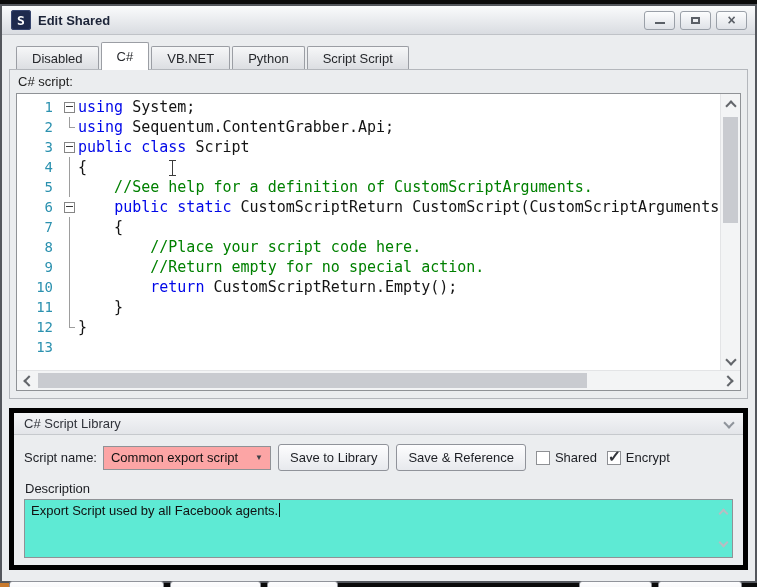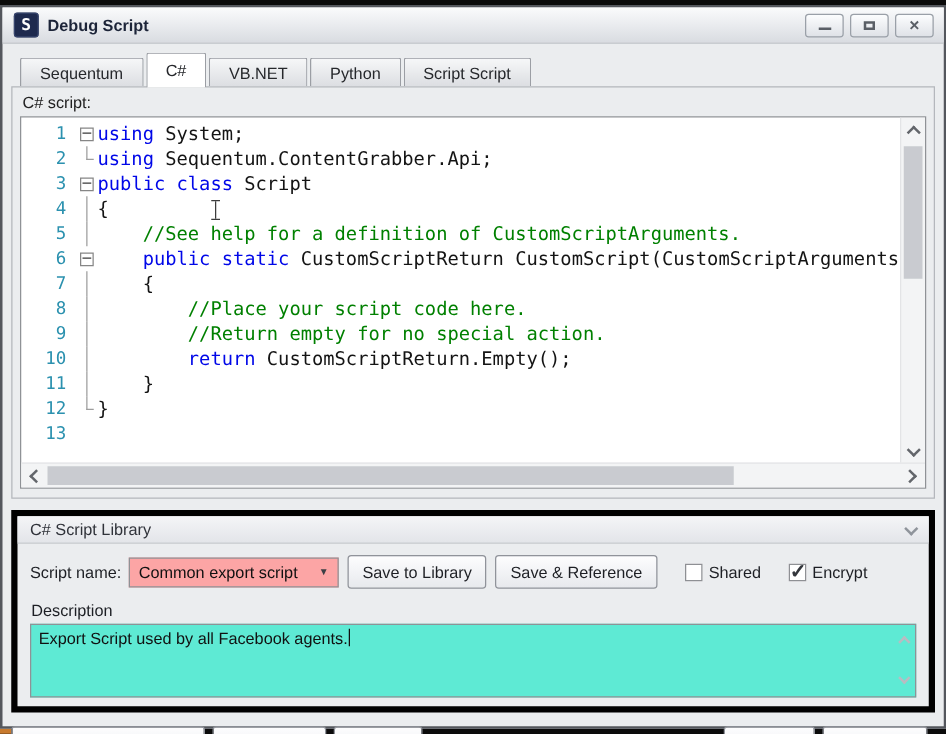--- a/index.html
+++ b/index.html
@@ -66,21 +66,21 @@
   .lib-header .chev{border-color:#8f949b;margin-left:auto;}
   .lib-body{padding:9px 10px 7px;}
   .row1{display:flex;align-items:center;}
   .lbl{font-size:13px;color:#1d1f24;}
   .combo{width:168px;height:24px;background:#fca5a5;border:1px solid #8f9296;display:flex;align-items:center;
     padding:0 7px;font-size:13px;color:#111;margin-left:6px;box-sizing:border-box;}
   .combo .arrow{margin-left:auto;font-size:8px;color:#3c3f45;}
   .btn{background:linear-gradient(#fdfdfe,#e7e9ed);border:1px solid #90939a;border-radius:3px;
     font-size:13px;color:#1d1f24;padding:5px 11px;font-family:inherit;white-space:nowrap;}
   .row1 .btn{margin-left:7px;height:27px;box-sizing:border-box;}
-  .cbgroup{display:flex;align-items:center;gap:5px;margin-left:22px;}
+  .cbgroup{display:flex;align-items:center;gap:5px;margin-left:10px;}
   .cb{width:14px;height:14px;border:1px solid #8e9094;background:#fff;display:inline-block;position:relative;box-sizing:border-box;}
   .cb.checked::after{content:'✓';position:absolute;top:-5px;left:0;font-size:16px;font-weight:bold;color:#33363c;}
   .desc-label{font-size:13px;color:#1d1f24;margin:10px 0 3px 1px;}
   .desc{height:51px;background:#5eead4;border:1px solid #8f9296;position:relative;
     padding:3px 20px 3px 6px;font-size:13px;color:#111;}
   .caret{display:inline-block;width:1px;height:14px;background:#111;vertical-align:-2px;margin-left:1px;}
   .desc .chev{position:absolute;right:5px;border-color:#b9bcc2;width:5px;height:5px;}
   .desc .chev.up{top:7px;} .desc .chev.down{bottom:9px;}
   
   .footer{display:flex;align-items:center;padding:11px 7px 0;}
@@ -93,36 +93,36 @@
 </style>
 </head>
 <body>
 
 <div class="bg-accent"></div>
 
 <div class="dialog">
 
   <div class="titlebar">
     <div class="app-icon">S</div>
-    <div class="title">Debug Script</div>
+    <div class="title">Edit Shared</div>
     <div class="win-btns">
       <div class="wbtn">
           <span class="glyph-min"></span>
         </div>
       <div class="wbtn">
           <span class="glyph-max"></span>
         </div>
       <div class="wbtn">
           <span class="glyph-close">×</span>
         </div>
     </div>
   </div>
 
   <div class="tabs">
-      <div class="tab">Sequentum</div>
+      <div class="tab">Disabled</div>
       <div class="tab active">C#</div>
       <div class="tab">VB.NET</div>
       <div class="tab">Python</div>
       <div class="tab">Script Script</div>
     </div>
 
   <div class="groupbox">
     <div class="group-label">C# script:</div>
     <div class="editor">
       <div class="lines">

